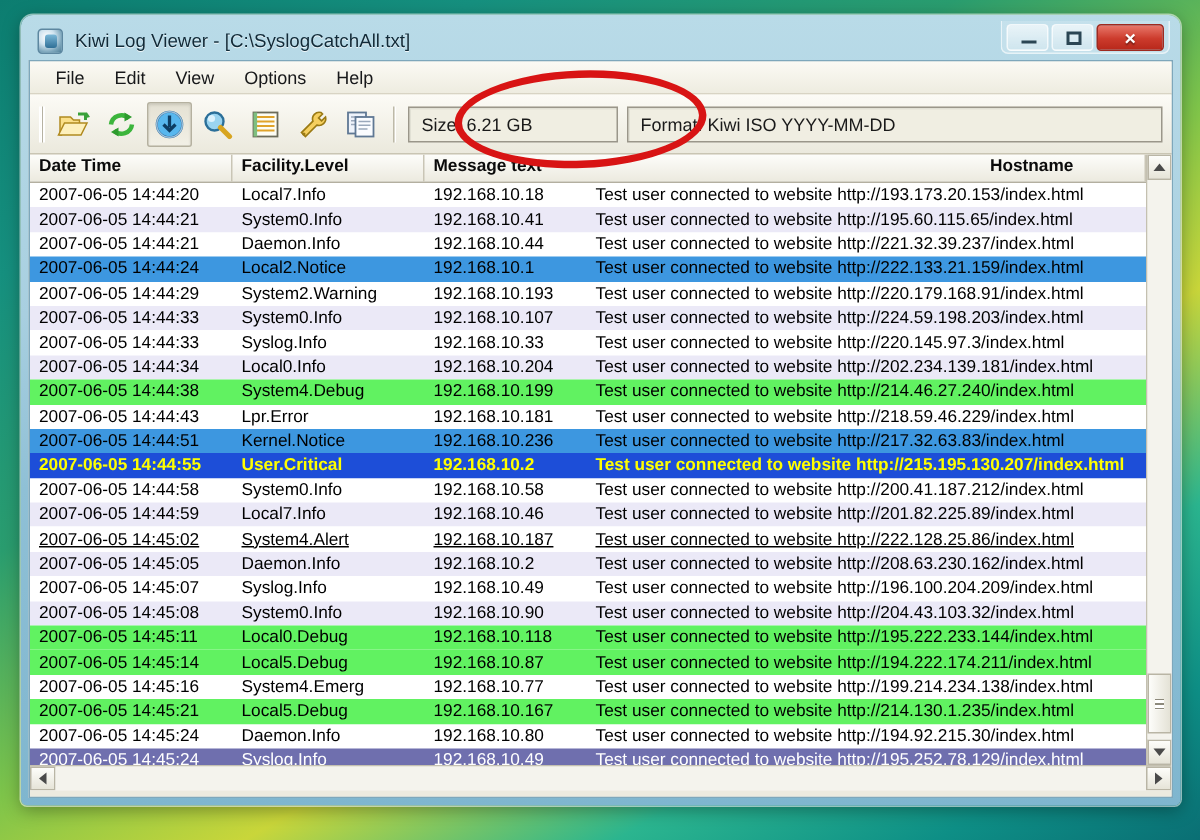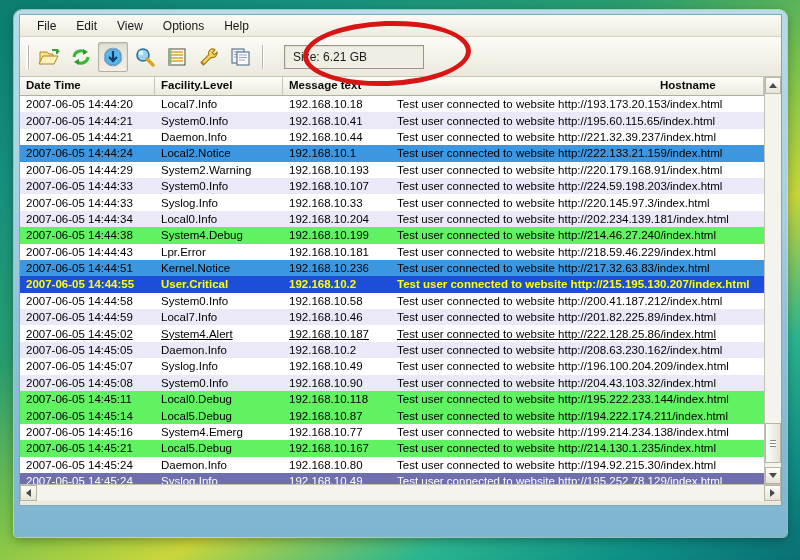--- a/index.html
+++ b/index.html
@@ -119,21 +119,21 @@
     border-left:1px solid #bdb9a8; border-right:1px solid #ffffff; }
   .field-box {
     height: 24px;
     border: 1px solid #9a968a;
     background: #f0eee2;
     display: flex; align-items: center;
     padding: 0 8px;
     font-size: 12px; color: #1a1a1a;
     box-shadow: inset 1px 1px 0 rgba(0,0,0,.06);
   }
-  #size-field { width: 140px; margin-left: 16px; justify-content: flex-start; }
+  #size-field { width: 140px; margin-left: 4px; justify-content: flex-start; }
   #format-field { flex: 1; margin-left: 6px; margin-right: 2px; }
 
   
   #red-ellipse {
     position: absolute;
     left: 283px; top: -16px;
     width: 168px; height: 65px;
     border: 5px solid #d81414;
     border-radius: 50%;
     transform: rotate(-2deg);
@@ -207,20 +207,36 @@
     border: 1px solid #b9b5a5;
     display:flex; align-items:center; justify-content:center; }
   #htrack { flex: 1; background: #f4f3ed; }
   #status-strip { height: 4px; background:#eceadf; }
 </style>
 </head>
 <body>
 
 <div id="app-window">
 
+  <div id="title-bar">
+    <div id="app-icon"></div>
+    <div id="title-text">Kiwi Log Viewer - [C:\SyslogCatchAll.txt]</div>
+
+    <div id="window-buttons">
+      <div class="win-btn">
+          <span class="glyph-min"></span>
+        </div>
+      <div class="win-btn">
+          <span class="glyph-max"></span>
+        </div>
+      <div class="win-btn close">
+          <span class="glyph-close">×</span>
+        </div>
+    </div>
+  </div>
 
   <div id="client">
 
     <div id="menu-bar">
       <div class="menu-item">File</div>
       <div class="menu-item">Edit</div>
       <div class="menu-item">View</div>
       <div class="menu-item">Options</div>
       <div class="menu-item">Help</div>
     </div>
@@ -288,20 +304,21 @@
           <rect x="7" y="5" width="12" height="13" fill="#fafcff" stroke="#5f7894" stroke-width="1.2"></rect>
           <g stroke="#9aa8bb" stroke-width="1">
               <path d="M9 8h8M9 10.5h8M9 13h6"></path>
             </g>
         </svg>
       </div>
 
       <div class="tb-sep"></div>
 
       <div class="field-box" id="size-field">Size: 6.21 GB</div>
+      <div class="field-box" id="format-field">Format: Kiwi ISO YYYY-MM-DD</div>
 
       <div id="red-ellipse"></div>
     </div>
 
     <div id="grid-wrap">
       <div id="grid-inner">
         <div id="grid-col">
           <div id="header-row">
             <div class="hcell c-date">Date Time</div>
             <div class="hcell c-fac">Facility.Level</div>

